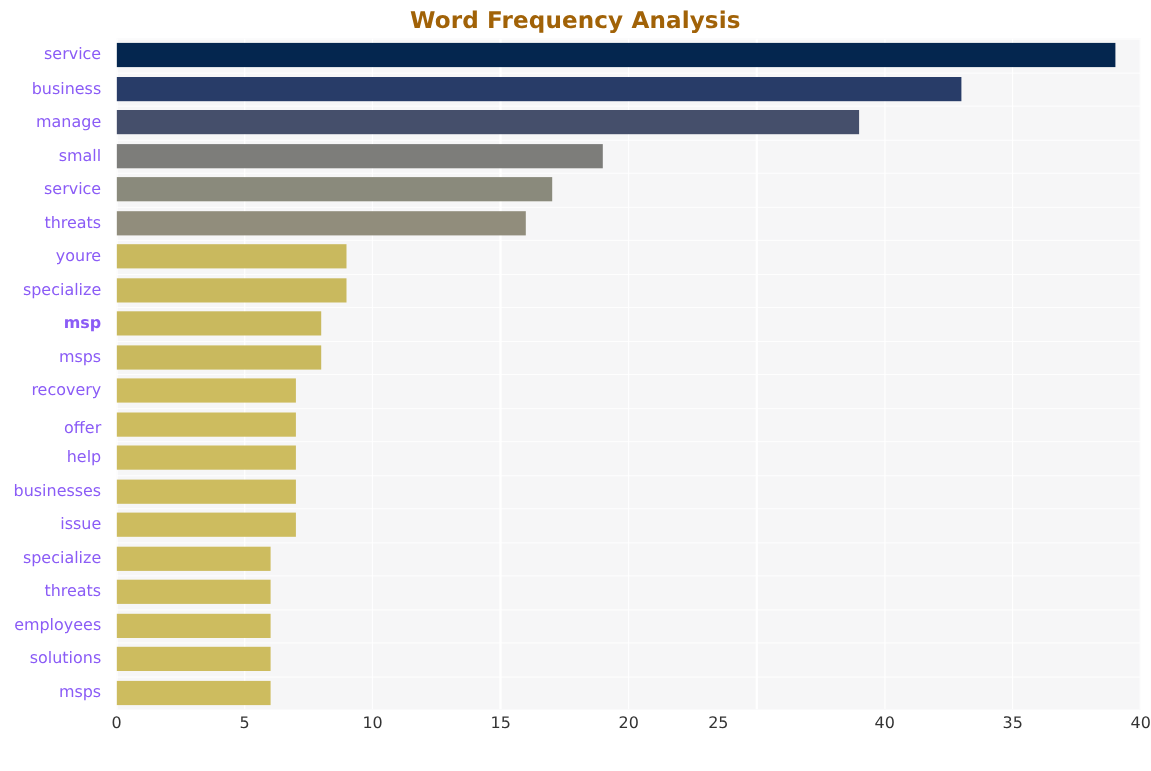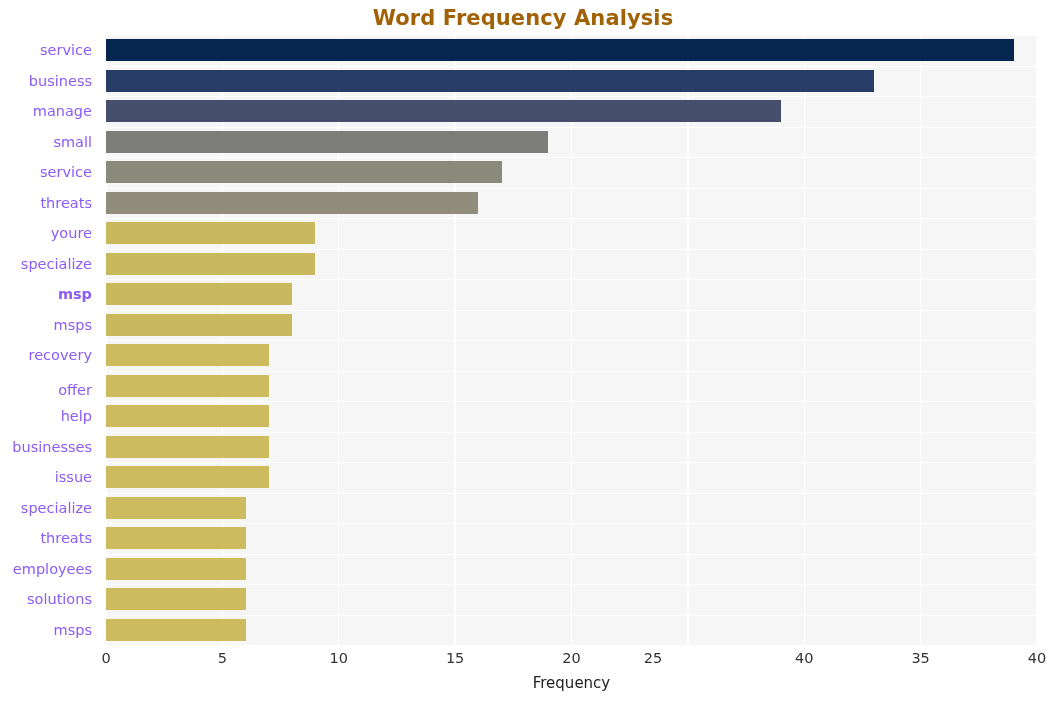--- a/index.html
+++ b/index.html
@@ -205,15 +205,14 @@
       <div class="xtick-label" style="left: 222.375px;">5</div>
       <div class="xtick-label" style="left: 338.75px;">10</div>
       <div class="xtick-label" style="left: 455.125px;">15</div>
       <div class="xtick-label" style="left: 571.5px;">20</div>
       <div class="xtick-label" style="left: 653px;">25</div>
       <div class="xtick-label" style="left: 804.25px;">40</div>
       <div class="xtick-label" style="left: 920.625px;">35</div>
       <div class="xtick-label" style="left: 1037px;">40</div>
     </div>
 
-  <div id="x-axis-title">Frequency</div>
 
 </div>
 
 </body></html>

